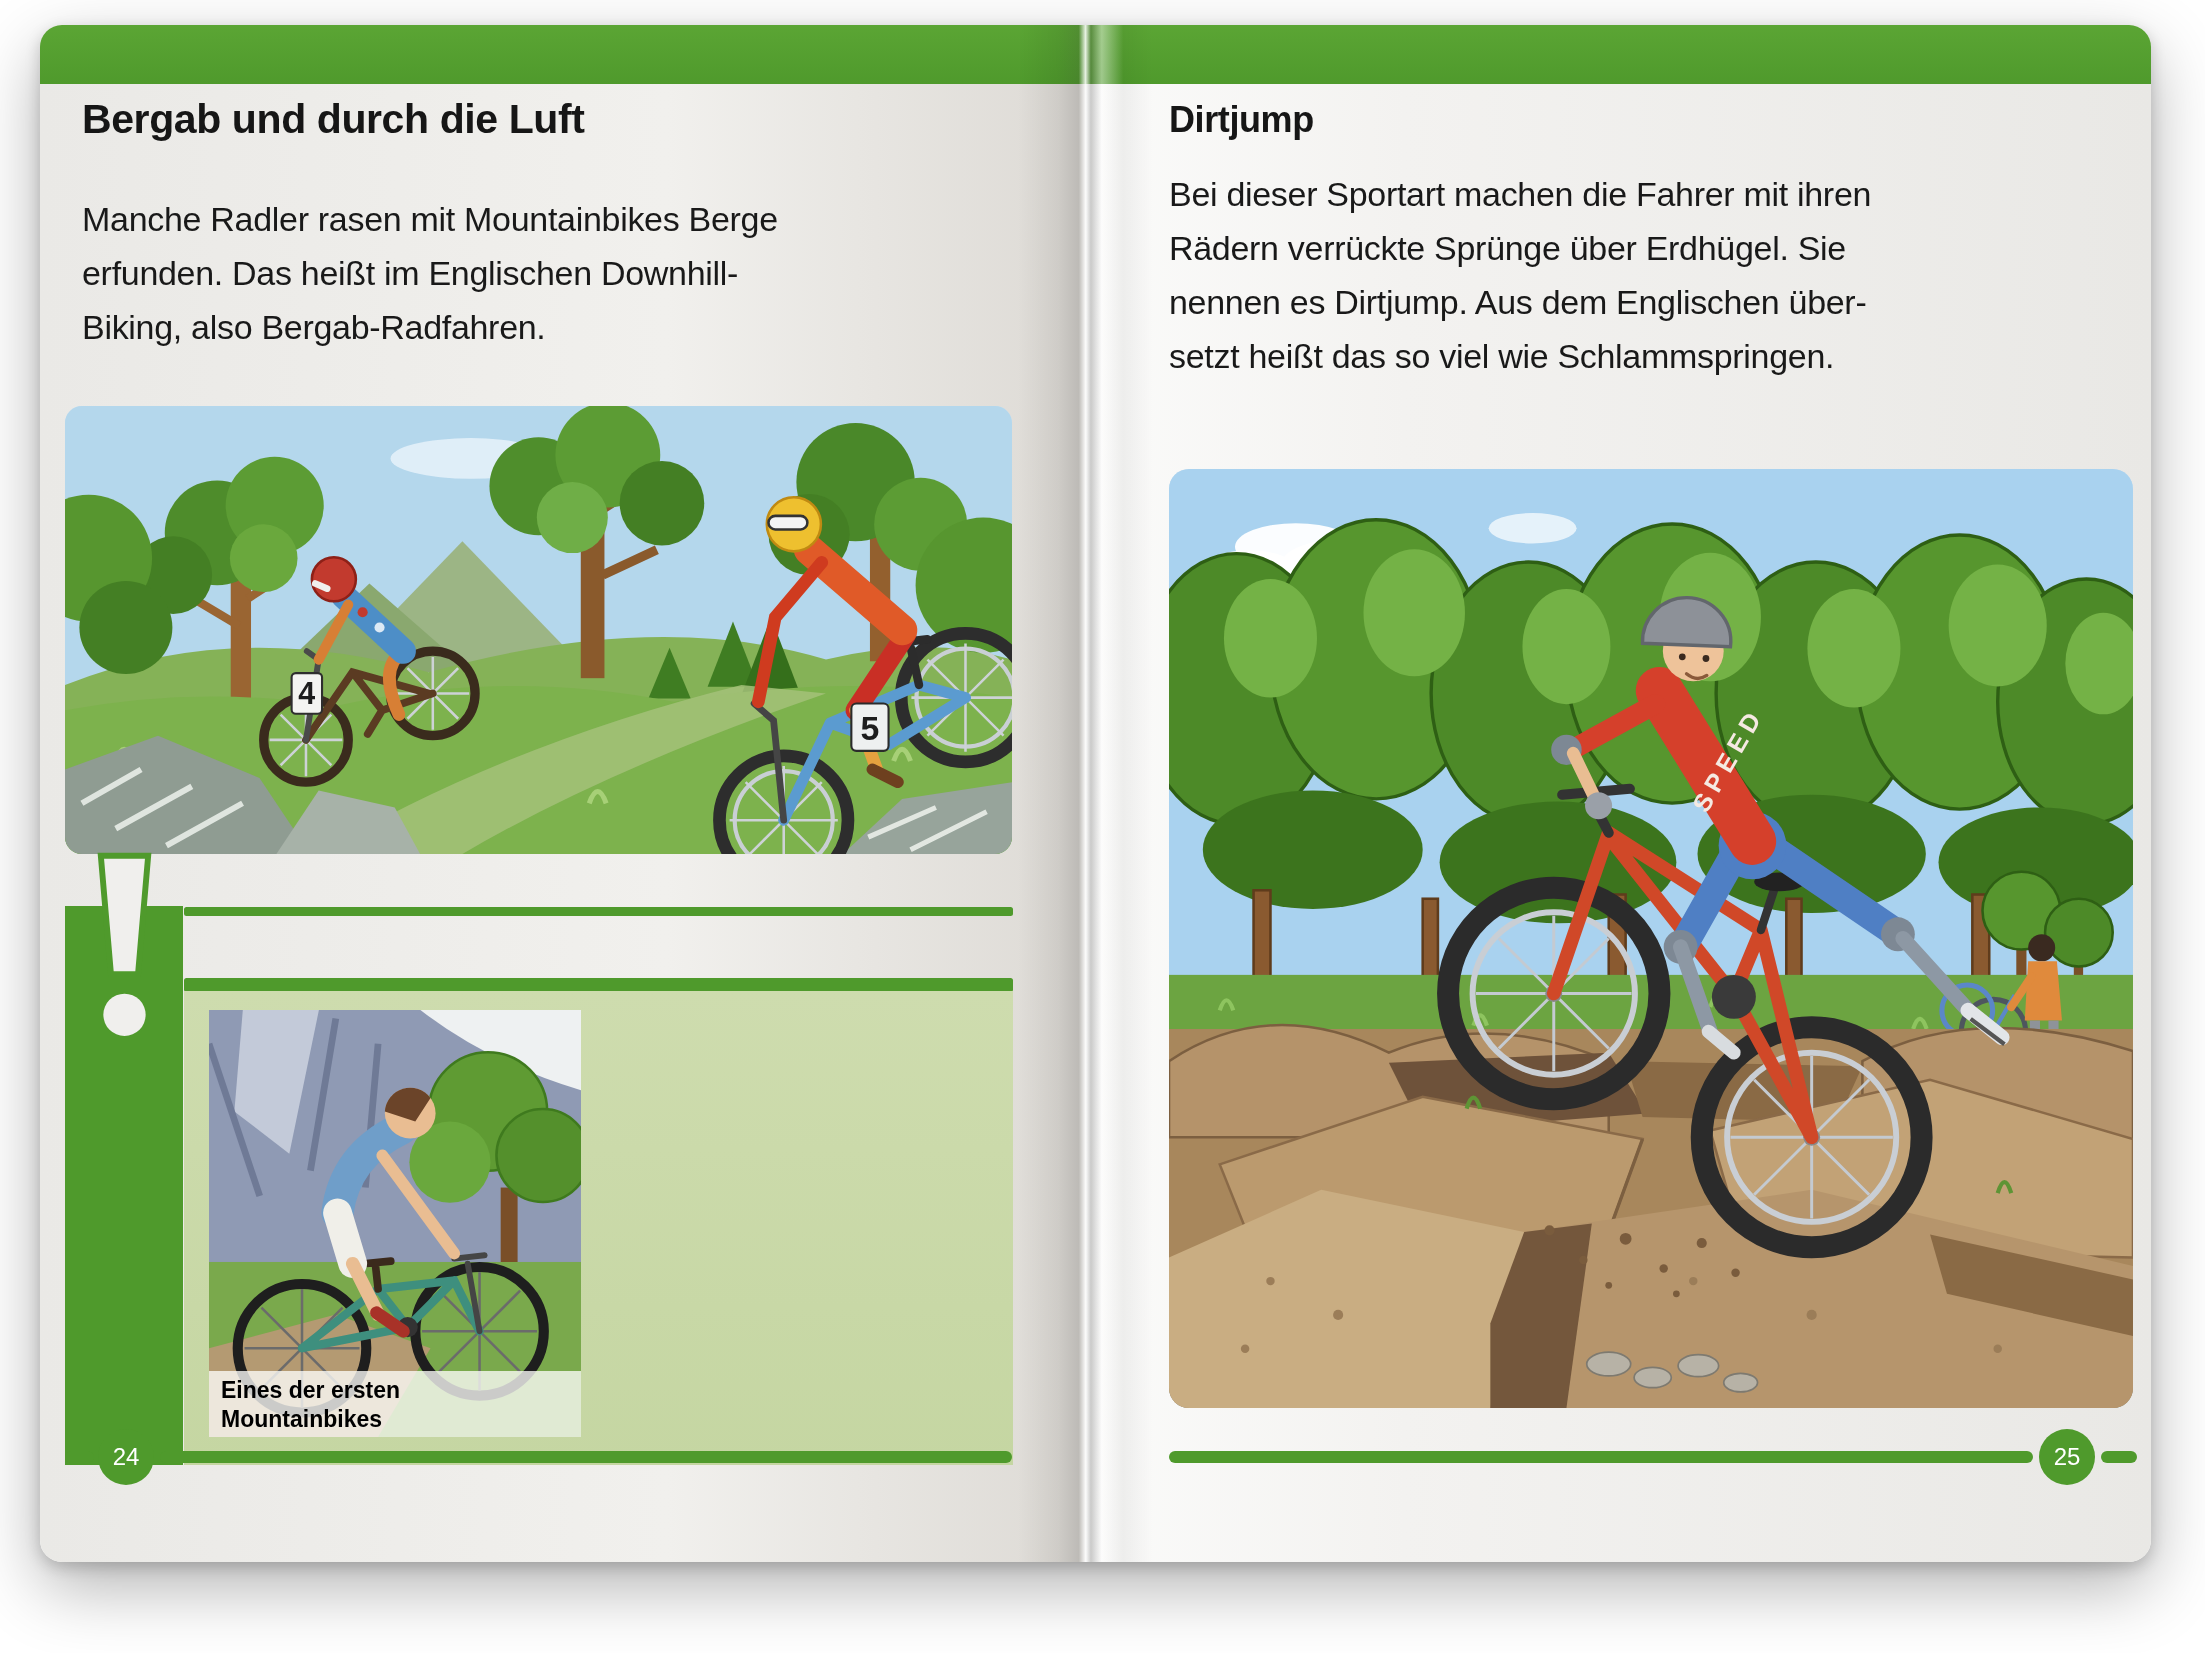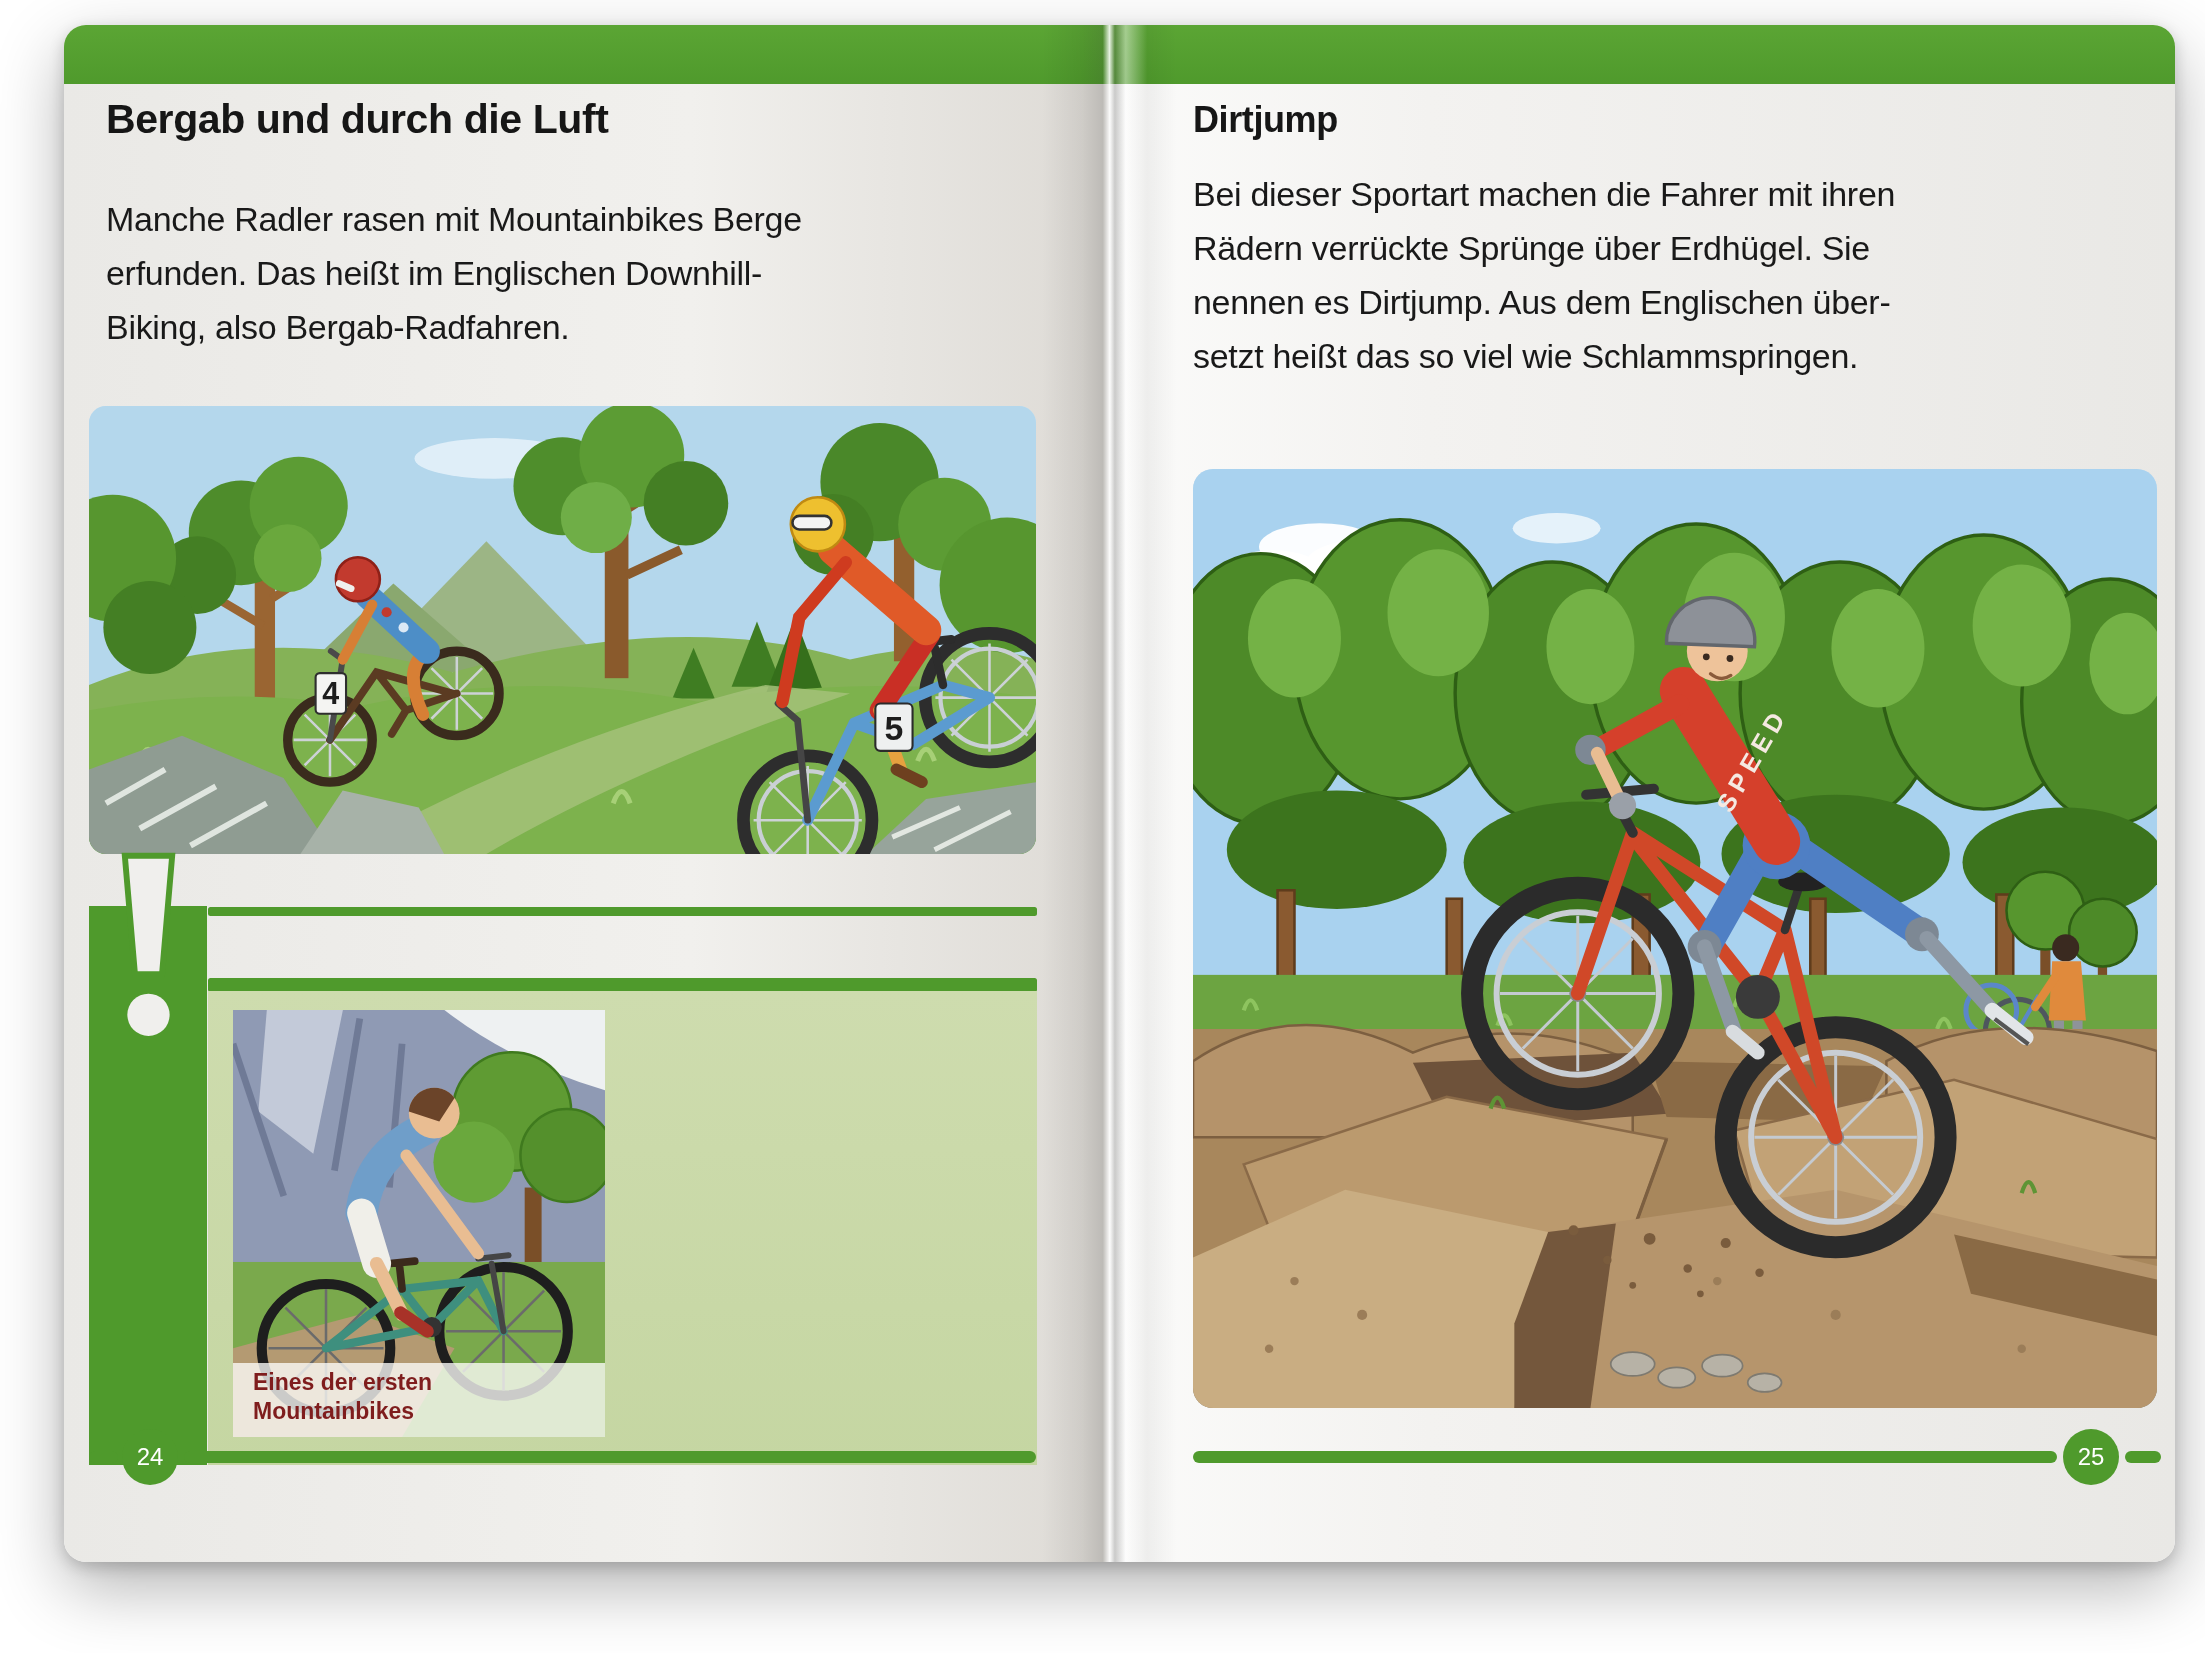--- a/index.html
+++ b/index.html
@@ -1,40 +1,40 @@
 <!DOCTYPE html>
 <html style="font-size:13.5px"><head>
 <meta charset="utf-8">
 <style>
   html,body{margin:0;padding:0;background:#ffffff;width:2205px;height:1654px;overflow:hidden;}
   *{box-sizing:border-box;font-family:"Liberation Sans",sans-serif;}
   .stage{position:relative;width:2205px;height:1654px;background:#ffffff;}
-  .book{position:absolute;left:64px;top:25px;width:2111px;height:1537px;border-radius:22px;overflow:hidden;
+  .book{position:absolute;left:40px;top:25px;width:2111px;height:1537px;border-radius:22px;overflow:hidden;
         box-shadow:0 25px 68px rgba(0,0,0,.30),0 5px 15px rgba(0,0,0,.18);}
   .page{position:absolute;top:0;height:1537px;}
   .page-left{left:0;width:1046px;background:linear-gradient(90deg,#eae9e6 0%,#f1f0ed 60%,#dedbd6 98%);}
   .page-right{left:1046px;width:1065px;background:linear-gradient(90deg,#fbfbfa 0%,#f3f2f0 30%,#e9e8e5 100%);}
   .band{position:absolute;left:0;top:0;width:2111px;height:59px;background:linear-gradient(180deg,#5ba534,#4f9a2c);z-index:3;}
   .spine{position:absolute;top:0;left:978px;width:135px;height:1537px;z-index:6;pointer-events:none;
          background:linear-gradient(90deg,rgba(0,0,0,0) 0%,rgba(0,0,0,.07) 30%,rgba(40,40,40,.18) 45%,rgba(255,255,255,.85) 50%,rgba(90,90,90,.30) 54%,rgba(255,255,255,.45) 62%,rgba(0,0,0,.05) 78%,rgba(0,0,0,0) 100%);}
   .abs{position:absolute;}
   h1.heading{margin:0;font-size:41px;font-weight:bold;color:#161616;letter-spacing:-0.4px;}
   h2.heading{margin:0;font-size:36px;font-weight:bold;color:#161616;letter-spacing:-0.4px;}
   .bodytext{font-size:34px;line-height:54px;color:#191919;white-space:pre-line;letter-spacing:-0.3px;}
   .illus{border-radius:17px;overflow:hidden;background:#cfe2ef;}
   .illus svg{display:block;width:100%;height:100%;}
   .greencol{background:#4f9a2c;}
   .tipline{background:#4f9a2c;border-radius:2.5px;}
   .tiptitle{font-size:42px;font-weight:bold;color:#4c9b2d;letter-spacing:-0.4px;}
   .tipbox{background:linear-gradient(180deg,#cedcae 0%,#c5d6a2 100%);}
   .tiptext{font-size:33px;line-height:47px;color:#1b1b1b;white-space:pre-line;letter-spacing:-0.3px;}
   .tipimg{position:relative;overflow:hidden;background:#8f9ab4;}
   .tipimg svg{display:block;width:100%;height:100%;}
-  .caption{position:absolute;left:0;right:0;bottom:0;height:74px;background:rgba(252,252,250,.78);
-           font-size:23px;line-height:29px;font-weight:bold;color:#7f1d1d;white-space:pre-line;padding:5px 0 0 20px;}
+  .caption{position:absolute;left:0;right:0;bottom:0;height:66px;background:rgba(252,252,250,.78);
+           font-size:23px;line-height:29px;font-weight:bold;color:#000000;white-space:pre-line;padding:5px 0 0 12px;}
   .pagenum{width:56px;height:56px;border-radius:50%;background:#4f9a2c;color:#ffffff;font-size:24px;font-weight:normal;
            display:flex;align-items:center;justify-content:center;z-index:4;}
   .numline{height:12px;background:#4f9a2c;border-radius:6px;z-index:4;}
 </style>
 </head>
 <body>
 
 <div class="stage">
   <div class="book">
 

